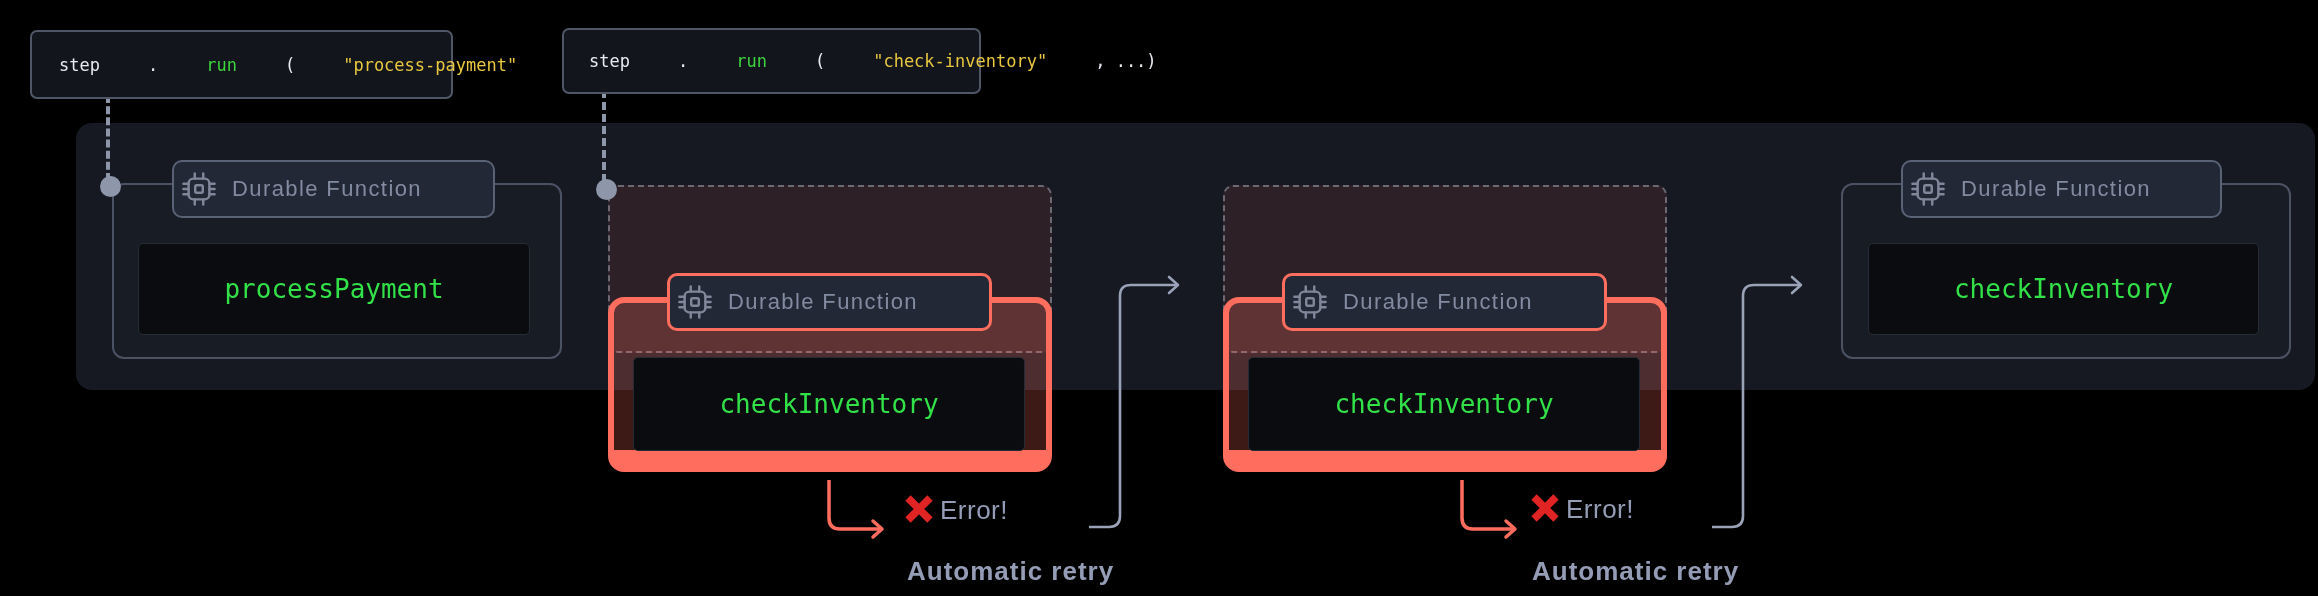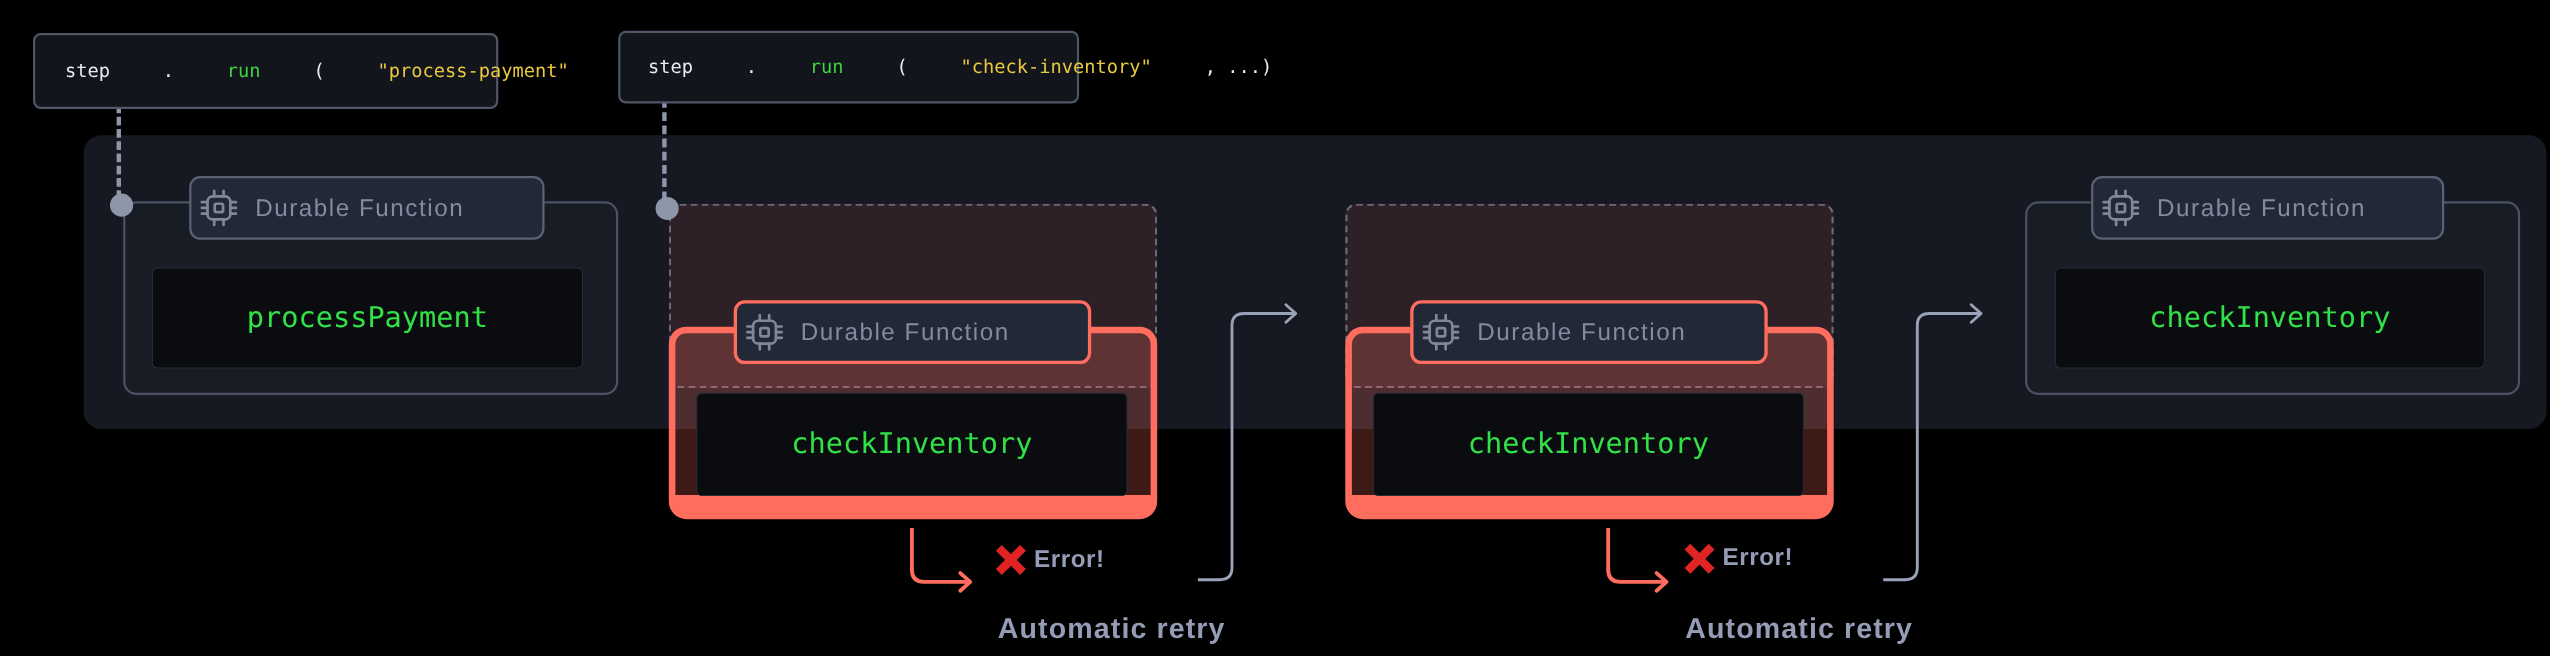--- a/index.html
+++ b/index.html
@@ -33,21 +33,21 @@
   .pill-label{font-size:22px;letter-spacing:1.4px;font-weight:500;color:var(--pillText);white-space:nowrap;}
   .fnbox{position:absolute;background:#0a0c10;border:1px solid #262c36;border-radius:5px;
          display:flex;align-items:center;justify-content:center;
          font-family:"DejaVu Sans Mono","Liberation Mono",monospace;font-size:26px;color:var(--green);
          white-space:nowrap;}
   .ghost{position:absolute;background:rgba(255,107,91,0.10);
          border:2px dashed rgba(160,166,182,0.55);border-radius:10px;box-sizing:border-box;}
   .redcard{position:absolute;background:rgba(255,107,91,0.24);border:6px solid var(--salmon);
            border-bottom-width:22px;border-radius:16px;box-sizing:border-box;}
   .chip{color:#7f8799;flex:0 0 auto;}
-  .err-label{position:absolute;font-size:22px;font-weight:700;color:var(--slate);letter-spacing:0.5px;}
+  .err-label{position:absolute;font-size:26px;font-weight:400;color:var(--slate);letter-spacing:0.5px;}
   .retry-label{position:absolute;font-size:26px;font-weight:600;color:var(--slate);letter-spacing:1px;white-space:nowrap;margin-top:22px;}
   .arr{position:absolute;}
   .gray-stroke{stroke:#9aa2b8;}
   .red-stroke{stroke:var(--salmon);}
   .xmark{position:absolute;color:#e02424;}
 </style>
 </head>
 <body>
 
 <div class="stage">

